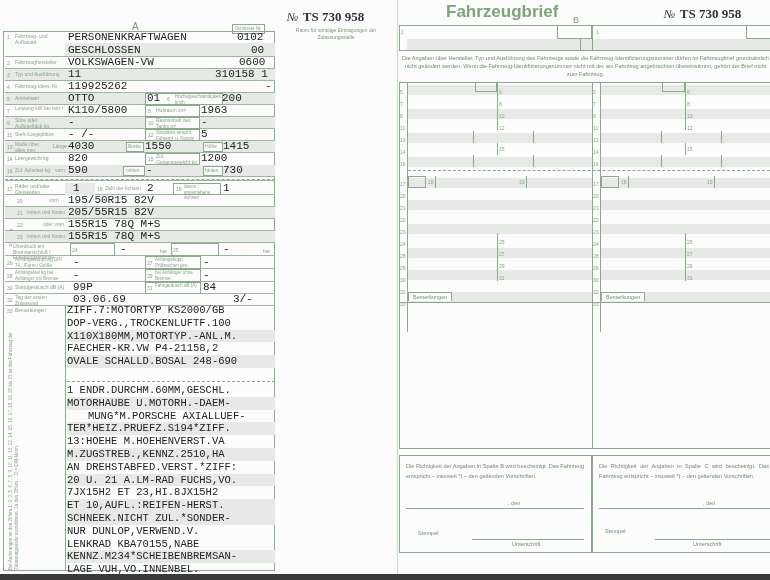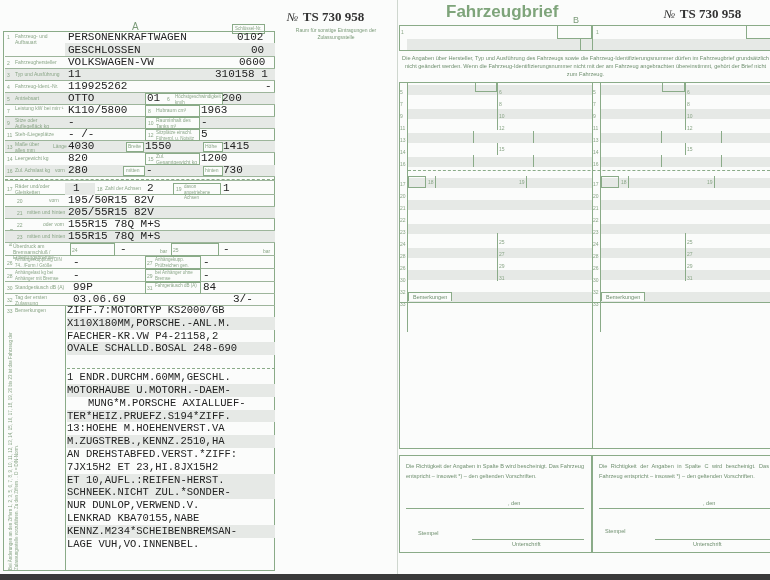--- a/index.html
+++ b/index.html
@@ -114,21 +114,21 @@
     <div class="box" style="left:140px;top:0px;width:55px;height:12px;"></div>
     <span class="abs num" style="left:143px;top:3px;">15</span>
     <span class="abs lbl" style="left:151px;top:1px;width:42px;">Zul. Gesamtgewicht kg</span>
     <span class="val" style="left:196px;top:-1px;">1200</span>
   </div>
 
   <div class="row shade" style="top:165px;height:12px;">
     <span class="abs num" style="left:2px;top:3px;">16</span>
     <span class="abs lbl" style="left:10px;top:3px;">Zul. Achslast kg</span>
     <span class="abs lbl" style="left:50px;top:3px;">vorn</span>
-    <span class="val" style="left:63px;top:-1px;">280</span>
+    <span class="val" style="left:63px;top:-1px;">590</span>
     <div class="box" style="left:118px;top:1px;width:22px;height:10px;"></div>
     <span class="abs lbl" style="left:121px;top:3px;">mitten</span>
     <span class="val" style="left:141px;top:-1px;">-</span>
     <div class="box" style="left:198px;top:1px;width:20px;height:10px;"></div>
     <span class="abs lbl" style="left:200px;top:3px;">hinten</span>
     <span class="val" style="left:218px;top:-1px;">730</span>
   </div>
 
   <div class="abs" style="left:5px;top:179px;width:270px;border-top:1px dashed #8aab88;"></div>
 
@@ -219,31 +219,33 @@
 
   <div class="abs" style="left:5px;top:306px;width:270px;height:10px;">
     <span class="abs num" style="left:2px;top:2px;">33</span>
     <span class="abs lbl" style="left:10px;top:2px;">Bemerkungen</span>
   </div>
   <div class="abs" style="left:65px;top:306px;width:1px;height:265px;background:#8aab88;"></div>
   <div class="abs rtext" style="left:8px;top:320px;width:250px;height:54px;transform-origin:0 0;transform:translate(0,250px) rotate(-90deg);font-size:4.5px;line-height:6px;color:#8aa687;">Bei Änderungen an den Ziffern 1, 2, 3, 5, 6, 7, 8, 9, 10, 11, 12, 13, 14, 15, 16, 17, 18, 19, 20 bis 23 ist das Fahrzeug der Zulassungsstelle vorzuführen. Zu den Ziffern ... D = DIN-Norm.</div>
 
   <div class="abs" style="left:67px;top:304px;width:208px;">
     <div class="val" style="position:relative;font-size:10.5px;line-height:12.8px;">ZIFF.7:MOTORTYP KS2000/GB</div>
-    <div class="val shade" style="position:relative;font-size:10.5px;line-height:12.8px;">X110X180MM,PORSCHE.-ANL.M.</div>
+    <div class="val" style="position:relative;font-size:10.5px;line-height:12.8px;">DOP-VERG.,TROCKENLUFTF.100</div>
+    <div class="val shade" style="position:relative;font-size:10.5px;line-height:12.8px;">X110X180MM,MOTORTYP.-ANL.M.</div>
     <div class="val" style="position:relative;font-size:10.5px;line-height:12.8px;">FAECHER-KR.VW P4-21158,2</div>
     <div class="val shade" style="position:relative;font-size:10.5px;line-height:12.8px;">OVALE SCHALLD.BOSAL 248-690</div>
     <div style="position:relative;height:14px;border-bottom:1px dashed #8aab88;margin-bottom:2px;"></div>
     <div class="val" style="position:relative;font-size:10.5px;line-height:12.8px;">1 ENDR.DURCHM.60MM,GESCHL.</div>
     <div class="val shade" style="position:relative;font-size:10.5px;line-height:12.8px;">MOTORHAUBE U.MOTORH.-DAEM-</div>
     <div class="val" style="position:relative;font-size:10.5px;line-height:12.8px;margin-left:21px;">MUNG*M.PORSCHE AXIALLUEF-</div>
     <div class="val shade" style="position:relative;font-size:10.5px;line-height:12.8px;">TER*HEIZ.PRUEFZ.S194*ZIFF.</div>
     <div class="val" style="position:relative;font-size:10.5px;line-height:12.8px;">13:HOEHE M.HOEHENVERST.VA</div>
     <div class="val shade" style="position:relative;font-size:10.5px;line-height:12.8px;">M.ZUGSTREB.,KENNZ.2510,HA</div>
     <div class="val" style="position:relative;font-size:10.5px;line-height:12.8px;">AN DREHSTABFED.VERST.*ZIFF:</div>
+    <div class="val shade" style="position:relative;font-size:10.5px;line-height:12.8px;">20 U. 21 A.LM-RAD FUCHS,VO.</div>
     <div class="val" style="position:relative;font-size:10.5px;line-height:12.8px;">7JX15H2 ET 23,HI.8JX15H2</div>
     <div class="val shade" style="position:relative;font-size:10.5px;line-height:12.8px;">ET 10,AUFL.:REIFEN-HERST.</div>
     <div class="val shade" style="position:relative;font-size:10.5px;line-height:12.8px;">SCHNEEK.NICHT ZUL.*SONDER-</div>
     <div class="val" style="position:relative;font-size:10.5px;line-height:12.8px;">NUR DUNLOP,VERWEND.V.</div>
     <div class="val" style="position:relative;font-size:10.5px;line-height:12.8px;">LENKRAD KBA70155,NABE</div>
     <div class="val shade" style="position:relative;font-size:10.5px;line-height:12.8px;">KENNZ.M234*SCHEIBENBREMSAN-</div>
     <div class="val" style="position:relative;font-size:10.5px;line-height:12.8px;">LAGE VUH,VO.INNENBEL.</div>
 
   </div>
 </div>

